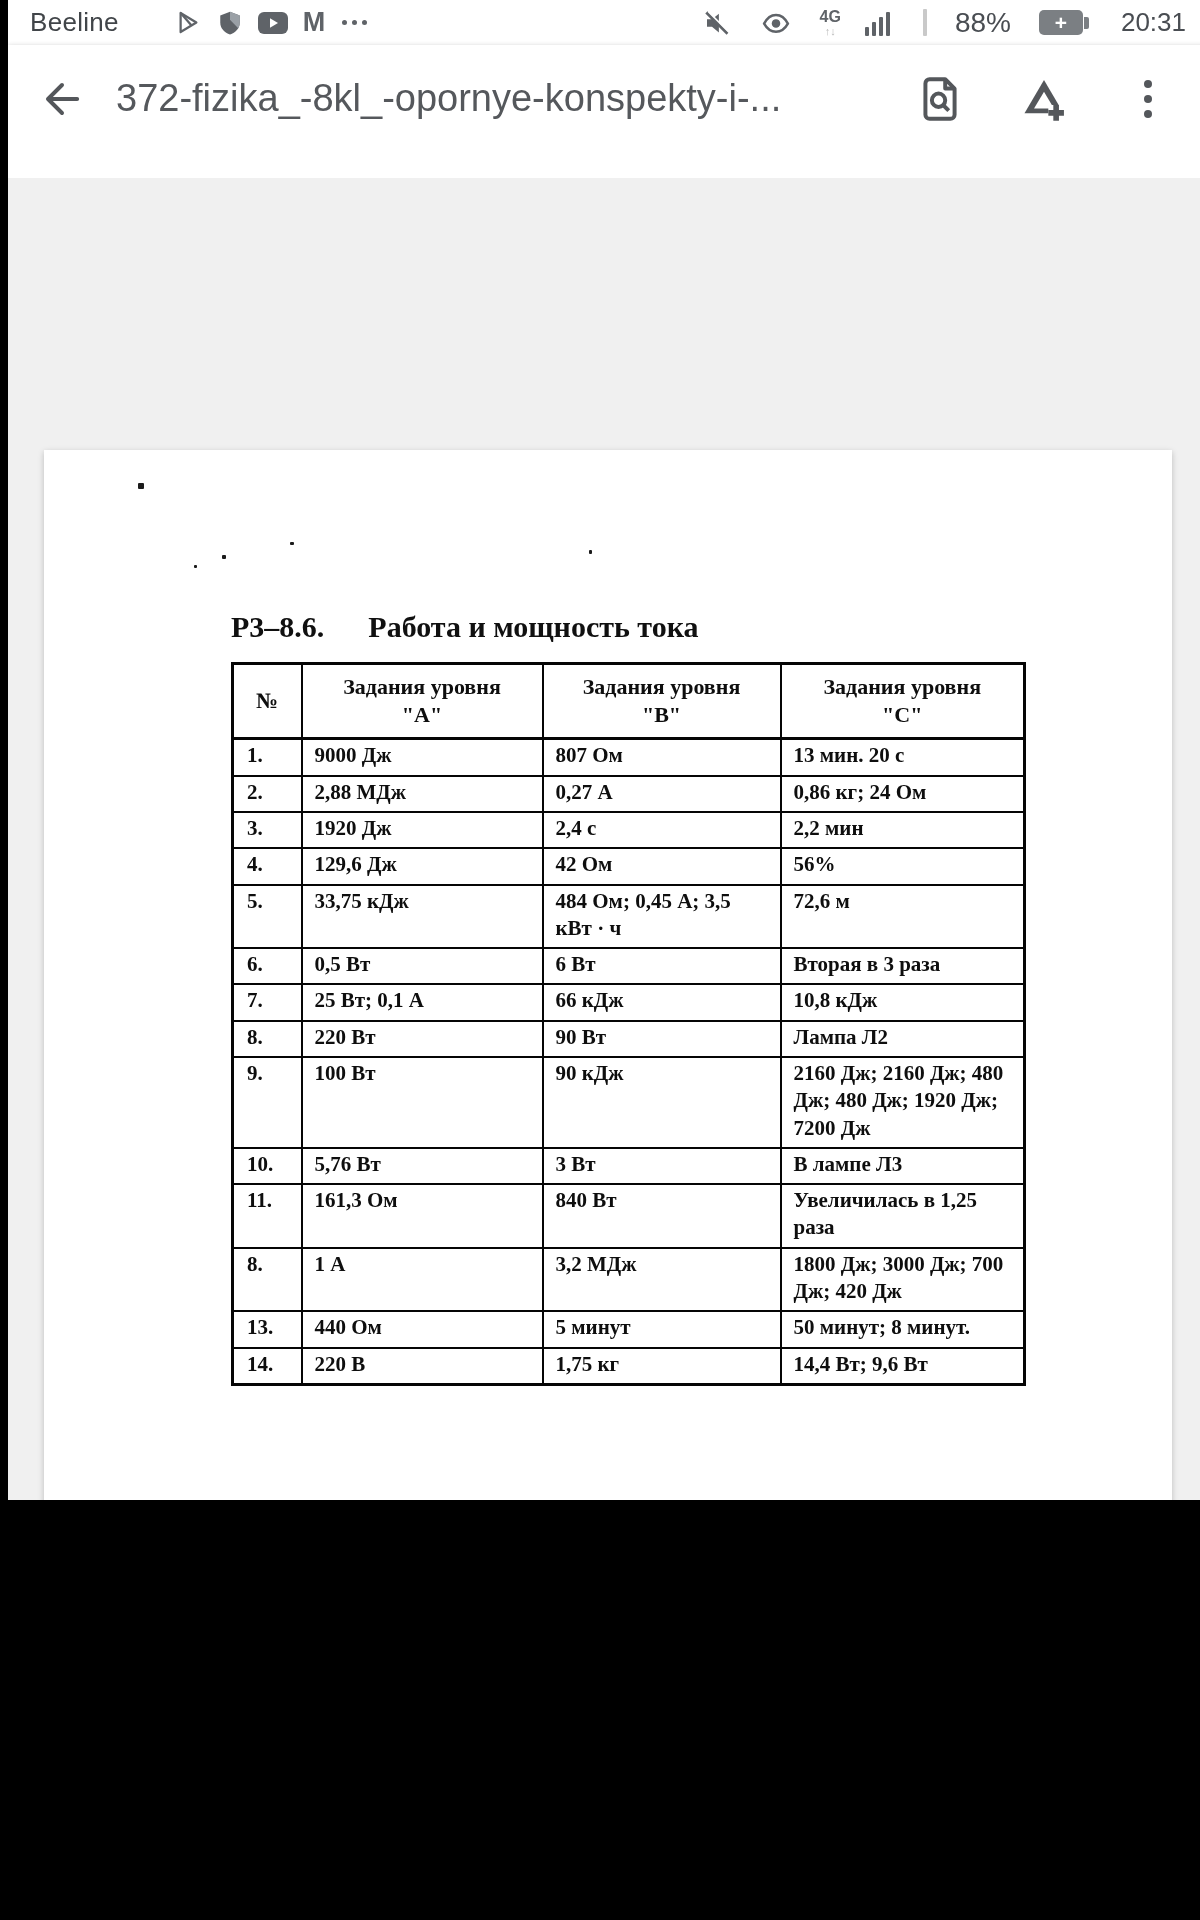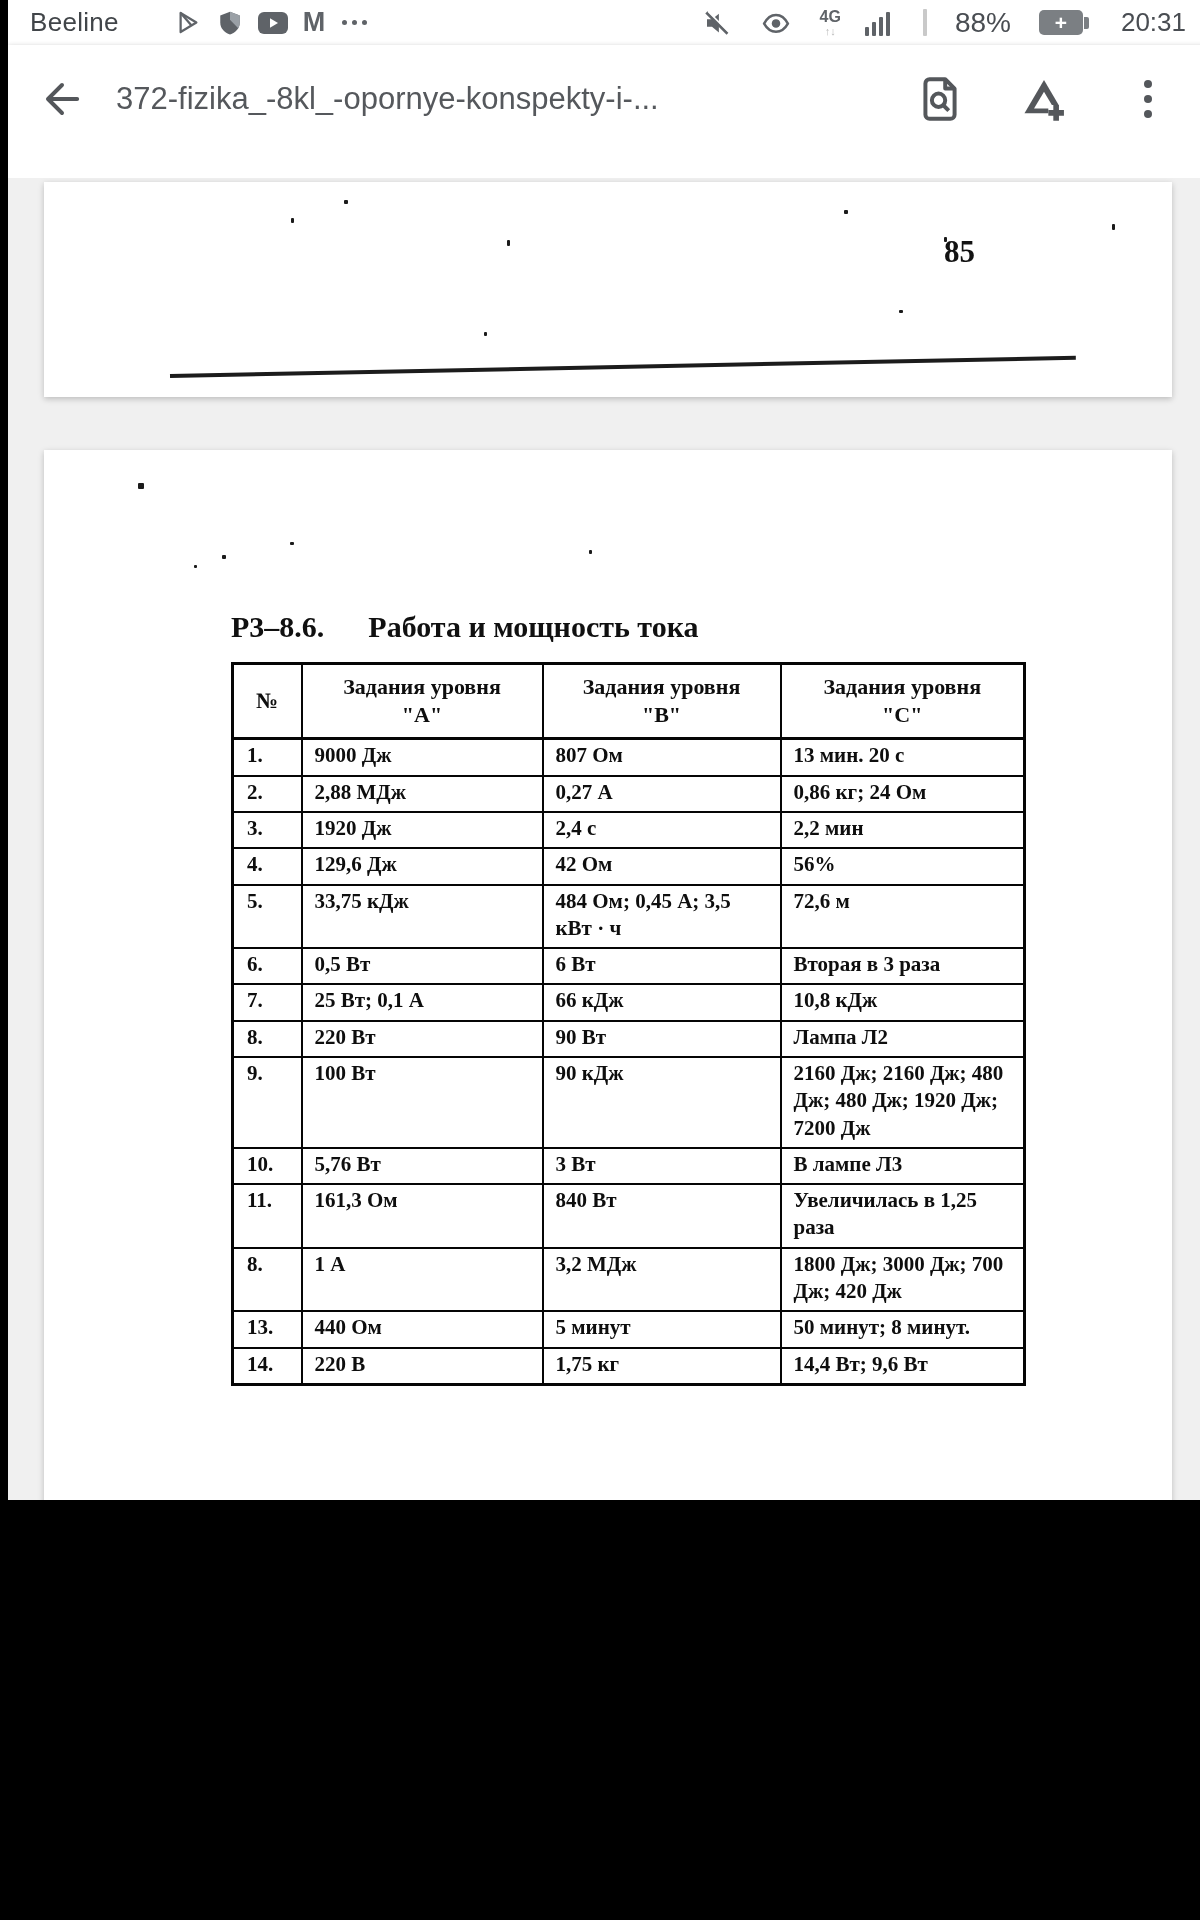--- a/index.html
+++ b/index.html
@@ -28,21 +28,21 @@
   .battery{display:flex;align-items:center;}
   .batt-body{width:44px;height:25px;background:#7b7f83;border-radius:5px;display:flex;align-items:center;justify-content:center;}
   .batt-body b{color:#fff;font-size:21px;font-weight:700;line-height:1;}
   .batt-nub{width:5px;height:12px;background:#7b7f83;border-radius:0 2px 2px 0;margin-left:1px;}
 
   
   .toolbar{position:absolute;left:0;top:45px;width:1200px;height:133px;background:#fff;
            display:flex;align-items:center;padding:0 26px 26px 26px;box-sizing:border-box;
            box-shadow:0 1px 5px rgba(0,0,0,.22);}
   .back-btn{width:56px;height:56px;display:flex;align-items:center;justify-content:center;flex:0 0 auto;}
-  .doc-title{flex:1;font-size:31px;color:#55585c;margin-left:26px;white-space:nowrap;overflow:hidden;}
+  .doc-title{flex:1;font-size:38px;color:#55585c;margin-left:26px;white-space:nowrap;overflow:hidden;}
   .tb-actions{display:flex;align-items:center;gap:52px;margin-right:8px;}
   .tb-btn{width:52px;height:52px;display:flex;align-items:center;justify-content:center;}
   .overflow{display:flex;flex-direction:column;gap:7px;}
   .overflow i{width:8px;height:8px;border-radius:50%;background:#54575b;}
 
   
   .content{position:absolute;left:0;top:178px;width:1200px;height:1660px;background:#f0f0f0;overflow:hidden;}
   .pdf-page{position:absolute;background:#fff;box-shadow:0 2px 6px rgba(0,0,0,.22);}
   .page1{left:36px;top:4px;width:1128px;height:215px;}
   .page2{left:36px;top:272px;width:1128px;height:1388px;}
@@ -175,32 +175,20 @@
             <i></i>
             <i></i>
             <i></i>
           </span>
       </div>
     </div>
   </div>
 
   <div class="content">
 
-    <div class="pdf-page page1">
-      <div class="pagenum-top">85</div>
-      <div class="scan-line"></div>
-      <span class="spk" style="left:300px;top:18px;width:4px;height:4px"></span>
-      <span class="spk" style="left:247px;top:36px;width:3px;height:5px"></span>
-      <span class="spk" style="left:463px;top:58px;width:3px;height:6px"></span>
-      <span class="spk" style="left:800px;top:28px;width:4px;height:4px"></span>
-      <span class="spk" style="left:900px;top:55px;width:3px;height:5px"></span>
-      <span class="spk" style="left:1068px;top:42px;width:3px;height:6px"></span>
-      <span class="spk" style="left:440px;top:150px;width:3px;height:4px"></span>
-      <span class="spk" style="left:855px;top:128px;width:4px;height:3px"></span>
-    </div>
 
     <div class="pdf-page page2">
       <span class="spk" style="left:94px;top:33px;width:6px;height:6px"></span>
       <span class="spk" style="left:178px;top:105px;width:4px;height:4px"></span>
       <span class="spk" style="left:246px;top:92px;width:4px;height:3px"></span>
       <span class="spk" style="left:150px;top:115px;width:3px;height:3px"></span>
       <span class="spk" style="left:545px;top:100px;width:3px;height:4px"></span>
       <span class="spk" style="left:1145px;top:0px;width:0px;height:0px"></span>
       <span class="spk" style="left:600px;top:-30px;width:0px;height:0px"></span>
 

